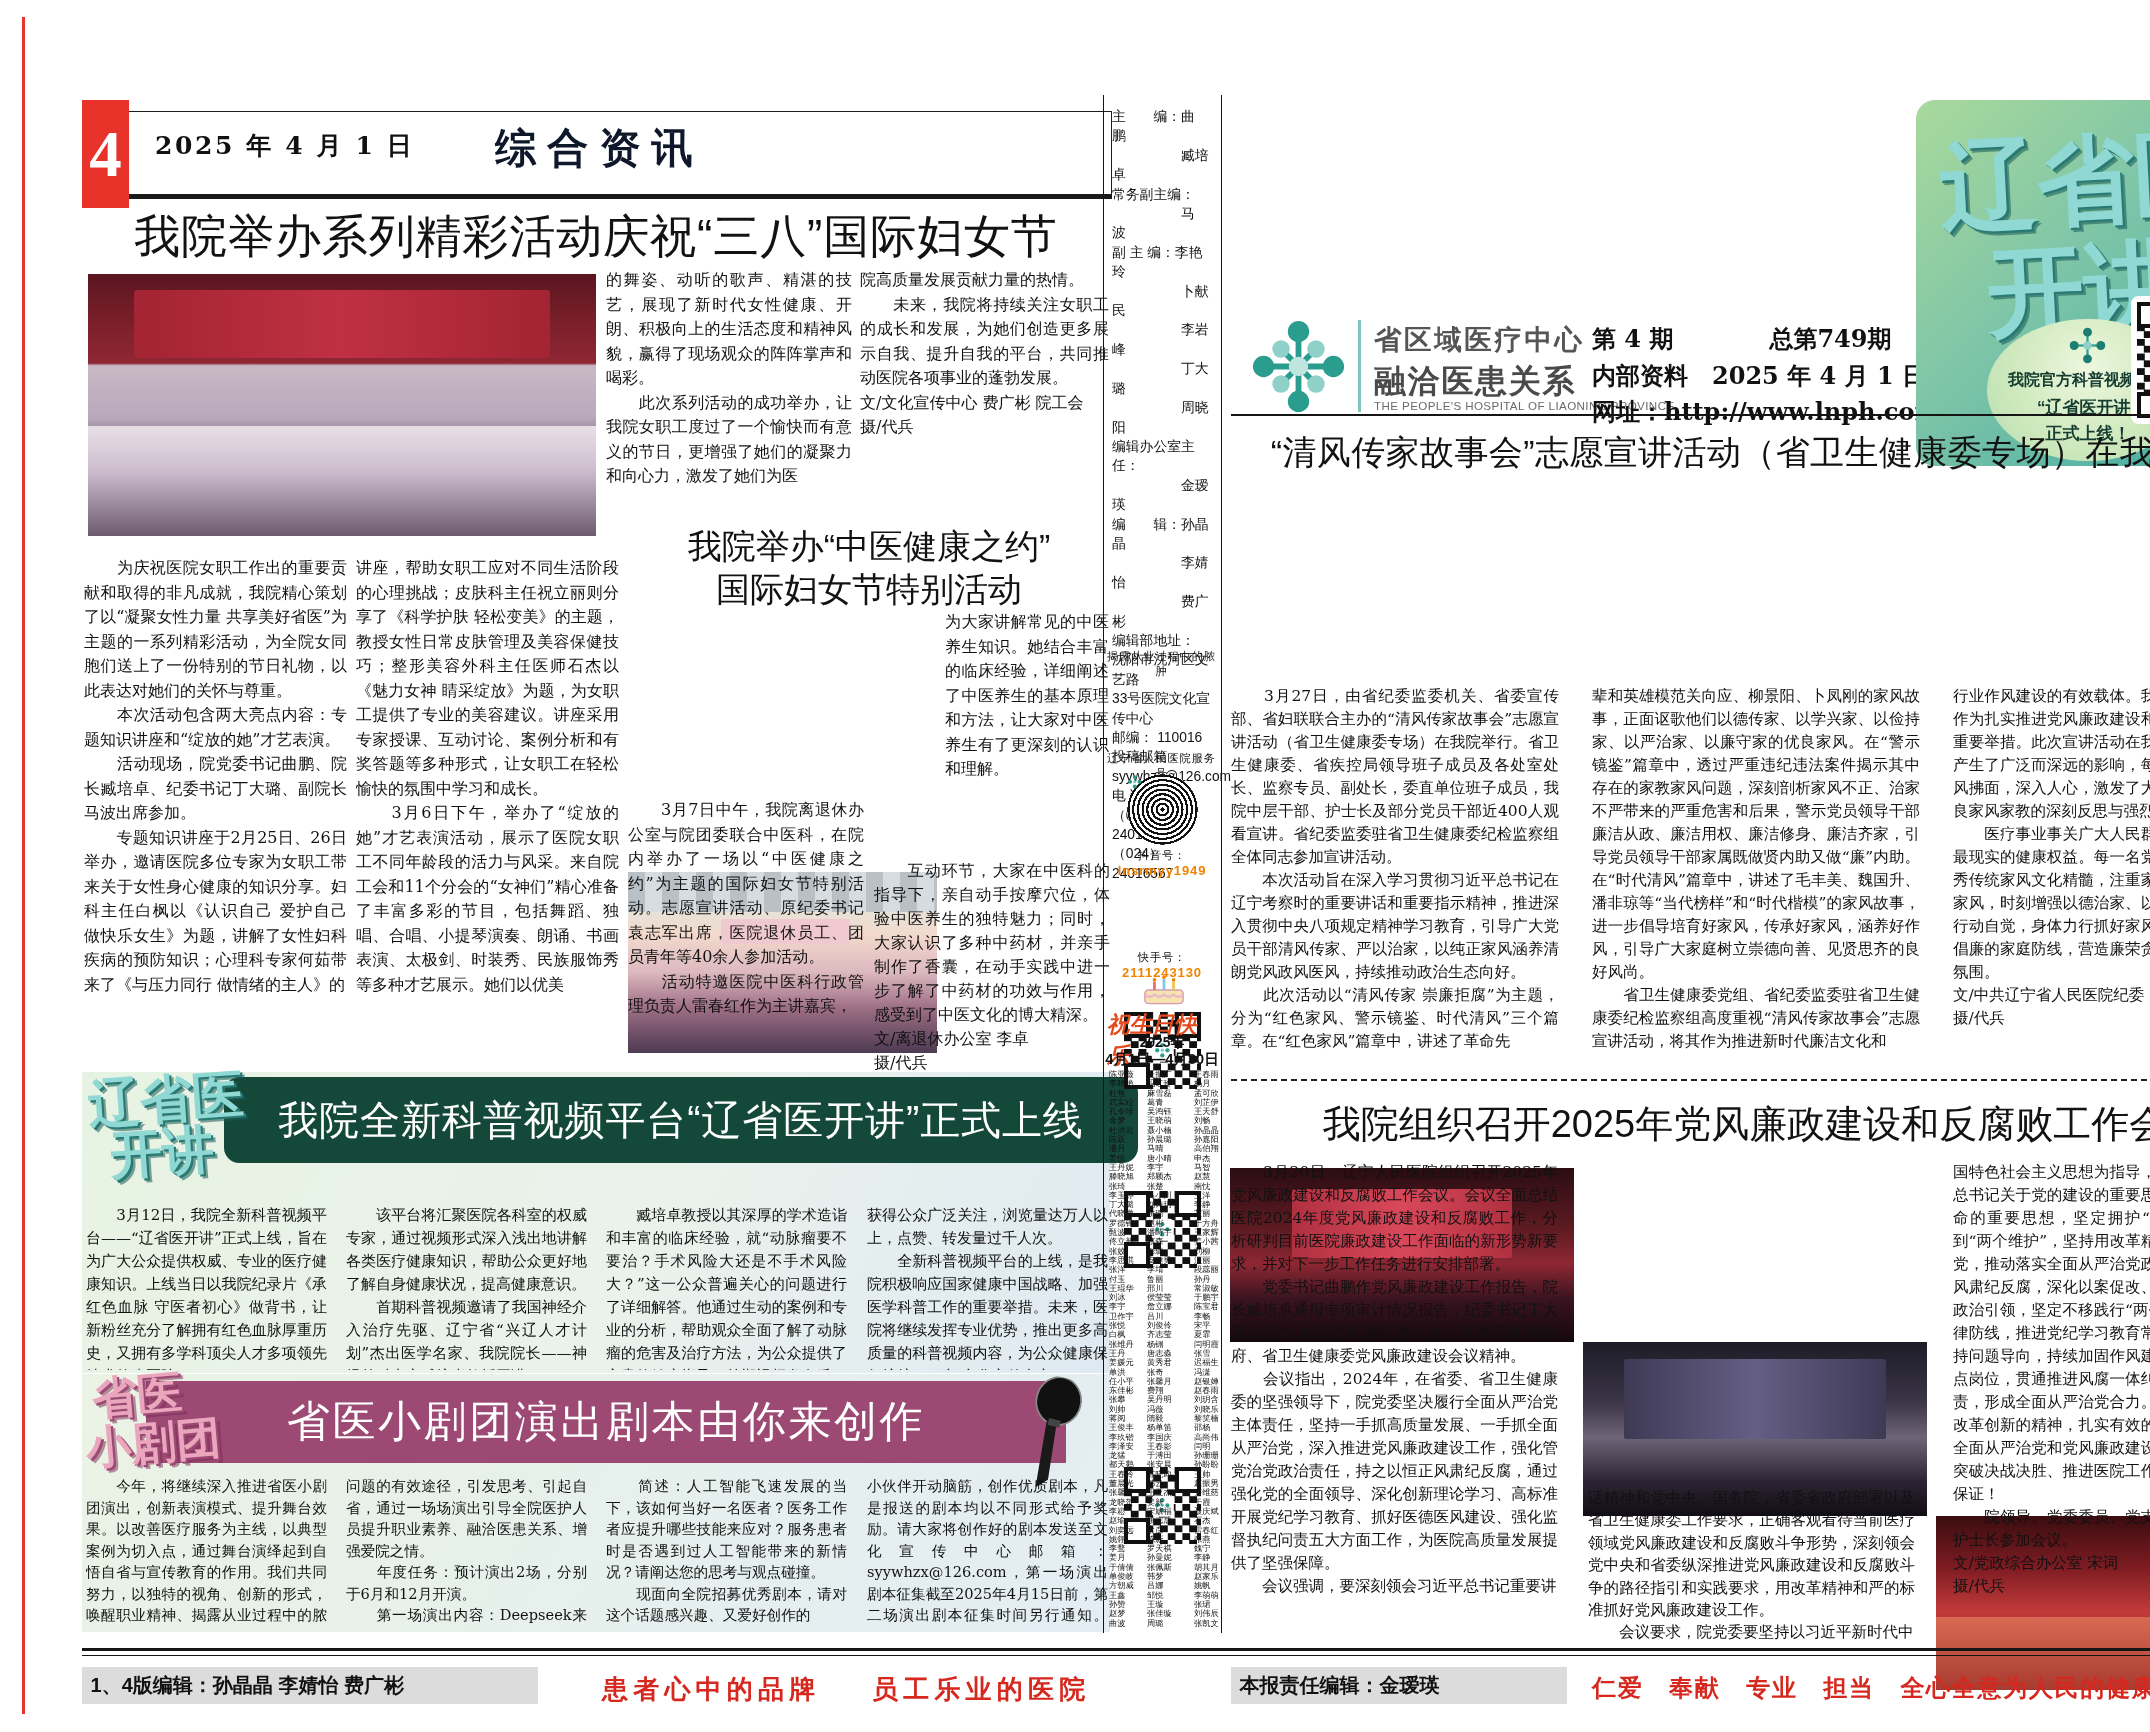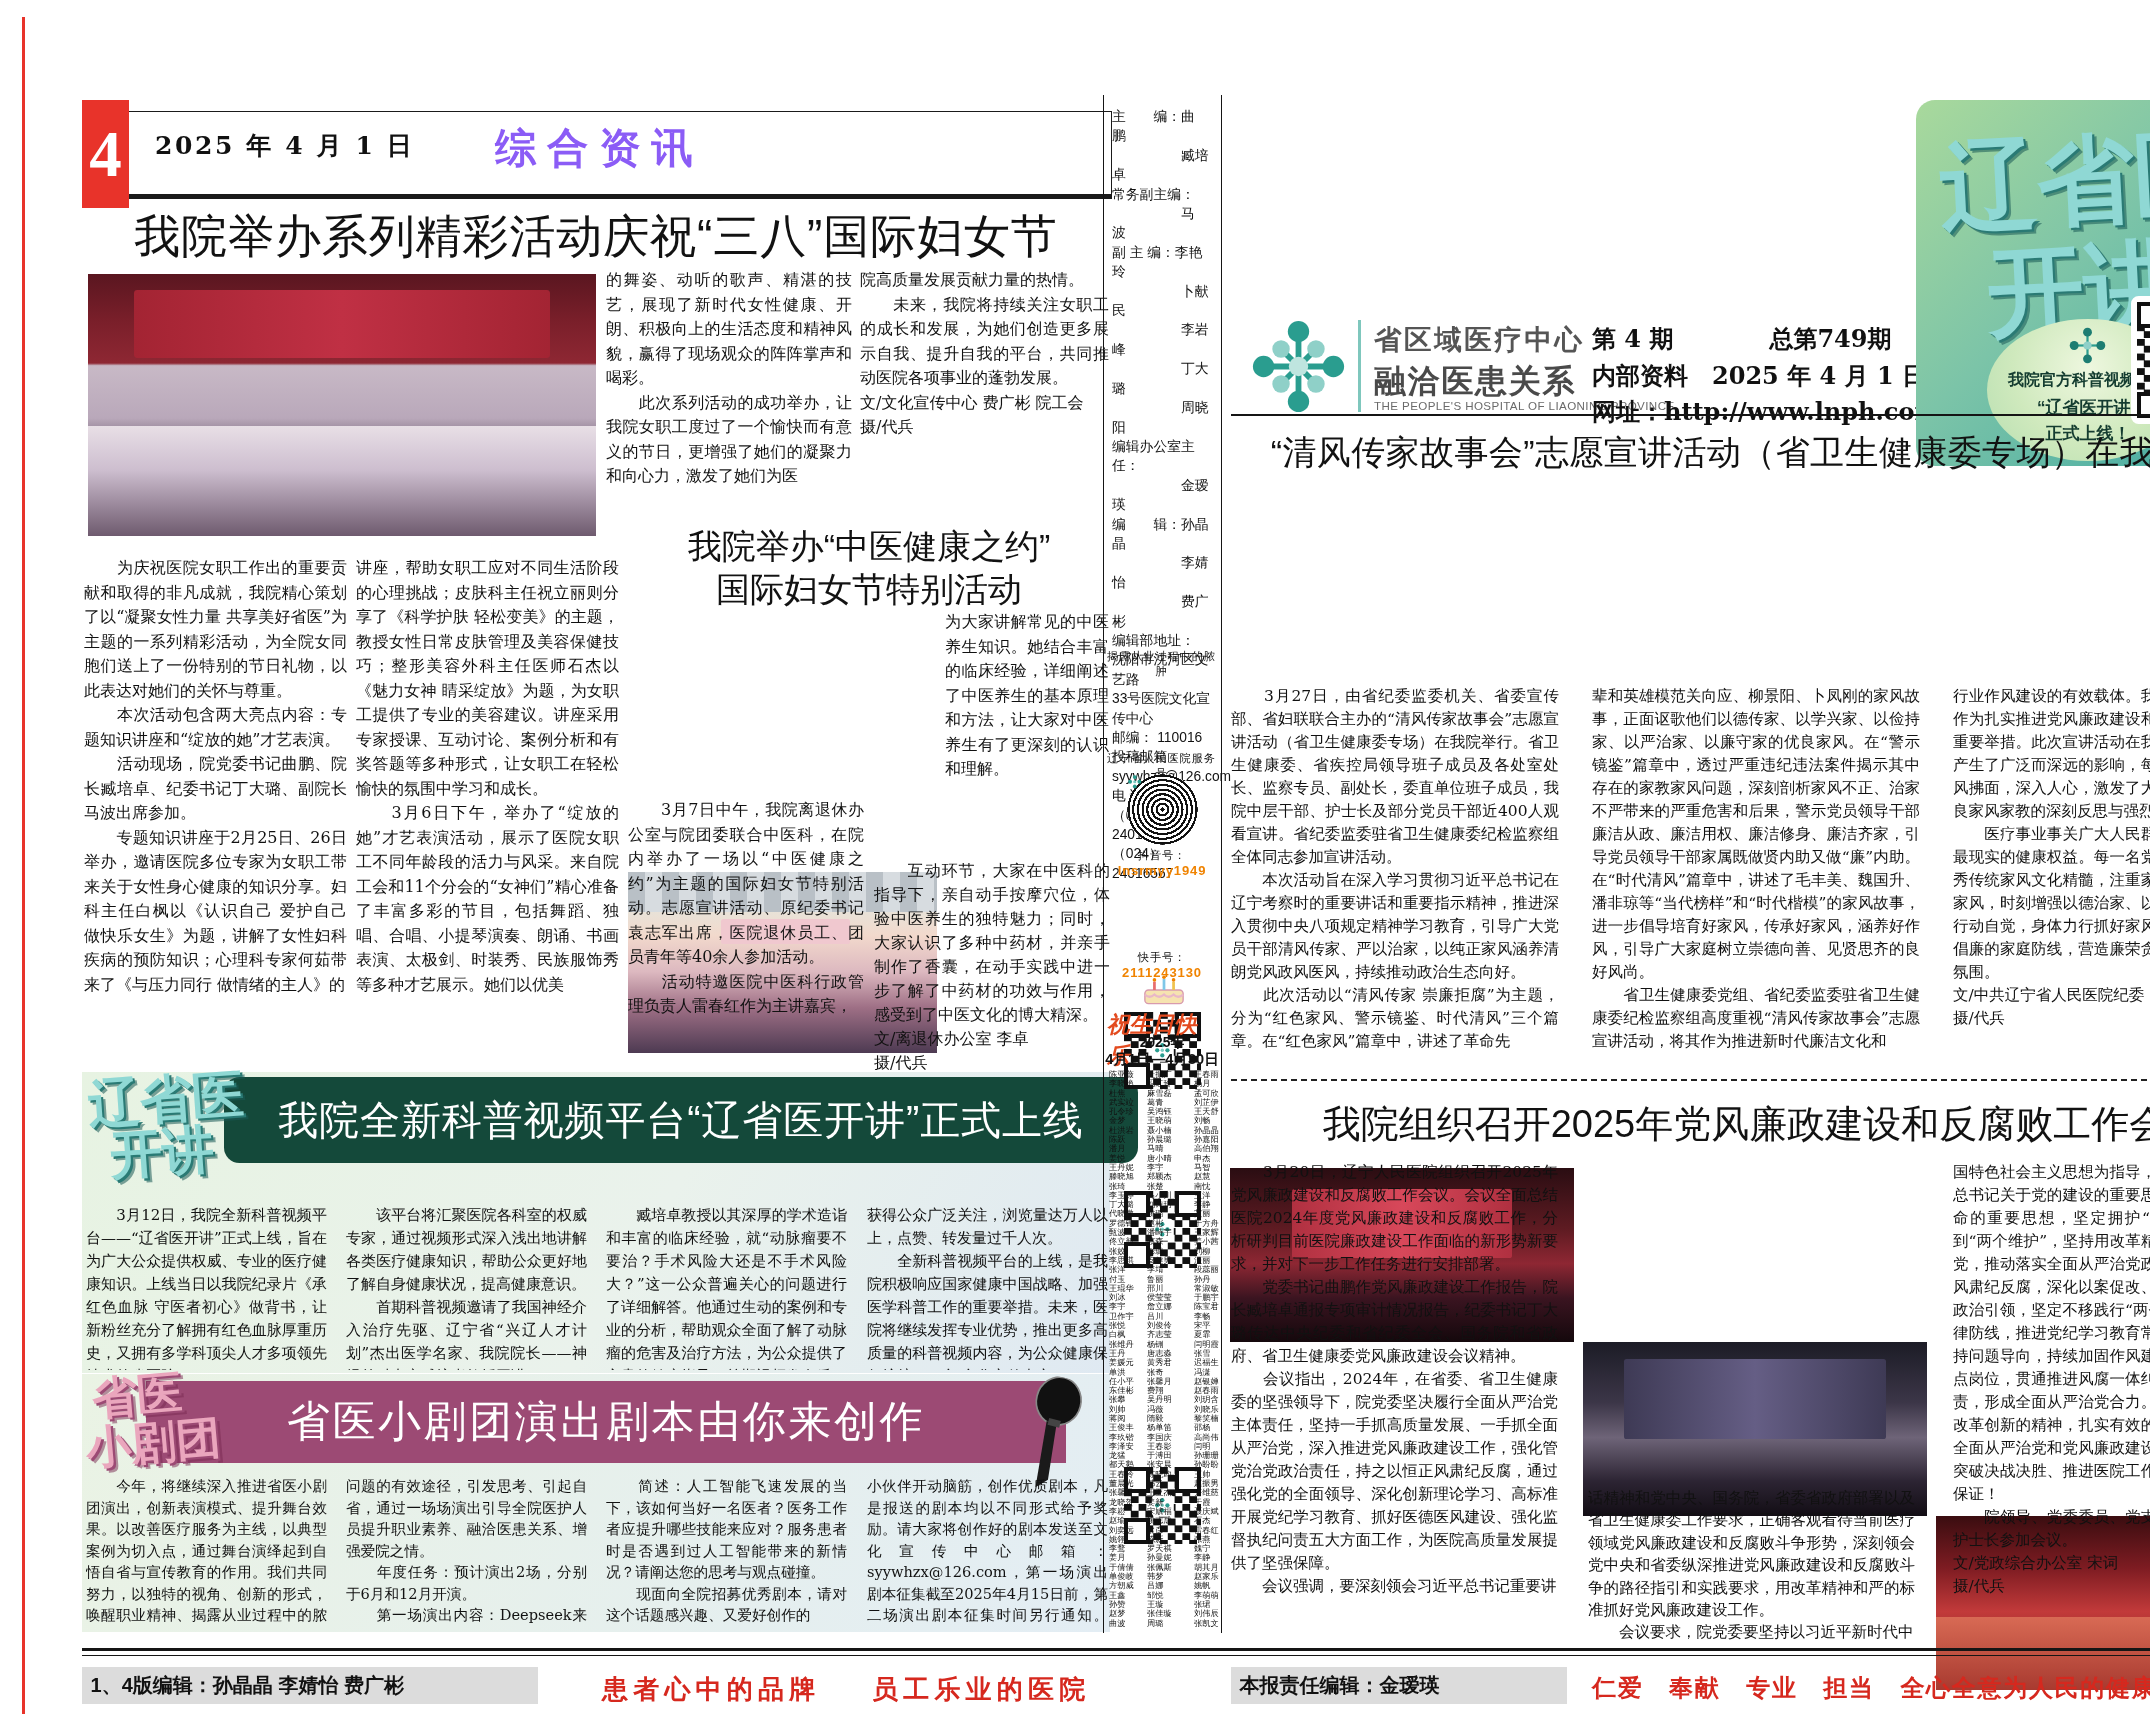--- a/index.html
+++ b/index.html
@@ -4,21 +4,21 @@
 <style>
   html,body{margin:0;padding:0;background:#fff;}
   #page{position:relative;width:2343px;height:1732px;background:#ffffff;overflow:hidden;
         font-family:"DejaVu Serif",serif;color:#111;}
   .abs{position:absolute;}
   .txt{font-size:16px;line-height:24.5px;text-align:justify;white-space:pre-line;overflow:hidden;}
   .txt-s{font-size:15.5px;line-height:23px;text-align:justify;white-space:pre-line;overflow:hidden;}
   .txt-v{font-size:15px;line-height:23px;text-align:justify;white-space:pre-line;overflow:hidden;}
   .txt-d{font-size:14.6px;line-height:21.5px;text-align:justify;white-space:pre-line;overflow:hidden;}
   .hl{font-family:"Liberation Sans",sans-serif;font-weight:400;color:#121212;text-align:center;}
-  .red{color:#8b5cf6;}
+  .red{color:#0f172a;}
   .hr2{height:3.9px;border-top:3.9px solid #151515;border-bottom:1.3px solid #151515;}
   .gutter-box{border-left:1.3px solid #151515;border-right:1.3px solid #151515;}
   .ed-lines{font-size:13.8px;line-height:19.4px;white-space:pre-line;font-family:"Liberation Sans",sans-serif;}
   .qr{background:repeating-conic-gradient(#101010 0% 25%,#ffffff 0% 50%) 0 0/14.6px 14.6px;position:relative;}
   .qr .fm{position:absolute;width:18px;height:18px;border:4.3px solid #101010;background:#fff;}
   .qr .cbadge{position:absolute;left:50%;top:50%;transform:translate(-50%,-50%);
        width:22.4px;height:22.4px;background:#fff;border-radius:4.3px;display:flex;align-items:center;justify-content:center;}
   .qr-cap{font-size:11.2px;font-family:"Liberation Sans",sans-serif;text-align:center;letter-spacing:0.9px;}
   .ph{overflow:hidden;position:relative;}
   .names{font-size:8.2px;line-height:9.3px;white-space:pre-line;font-family:"Liberation Sans",sans-serif;}

